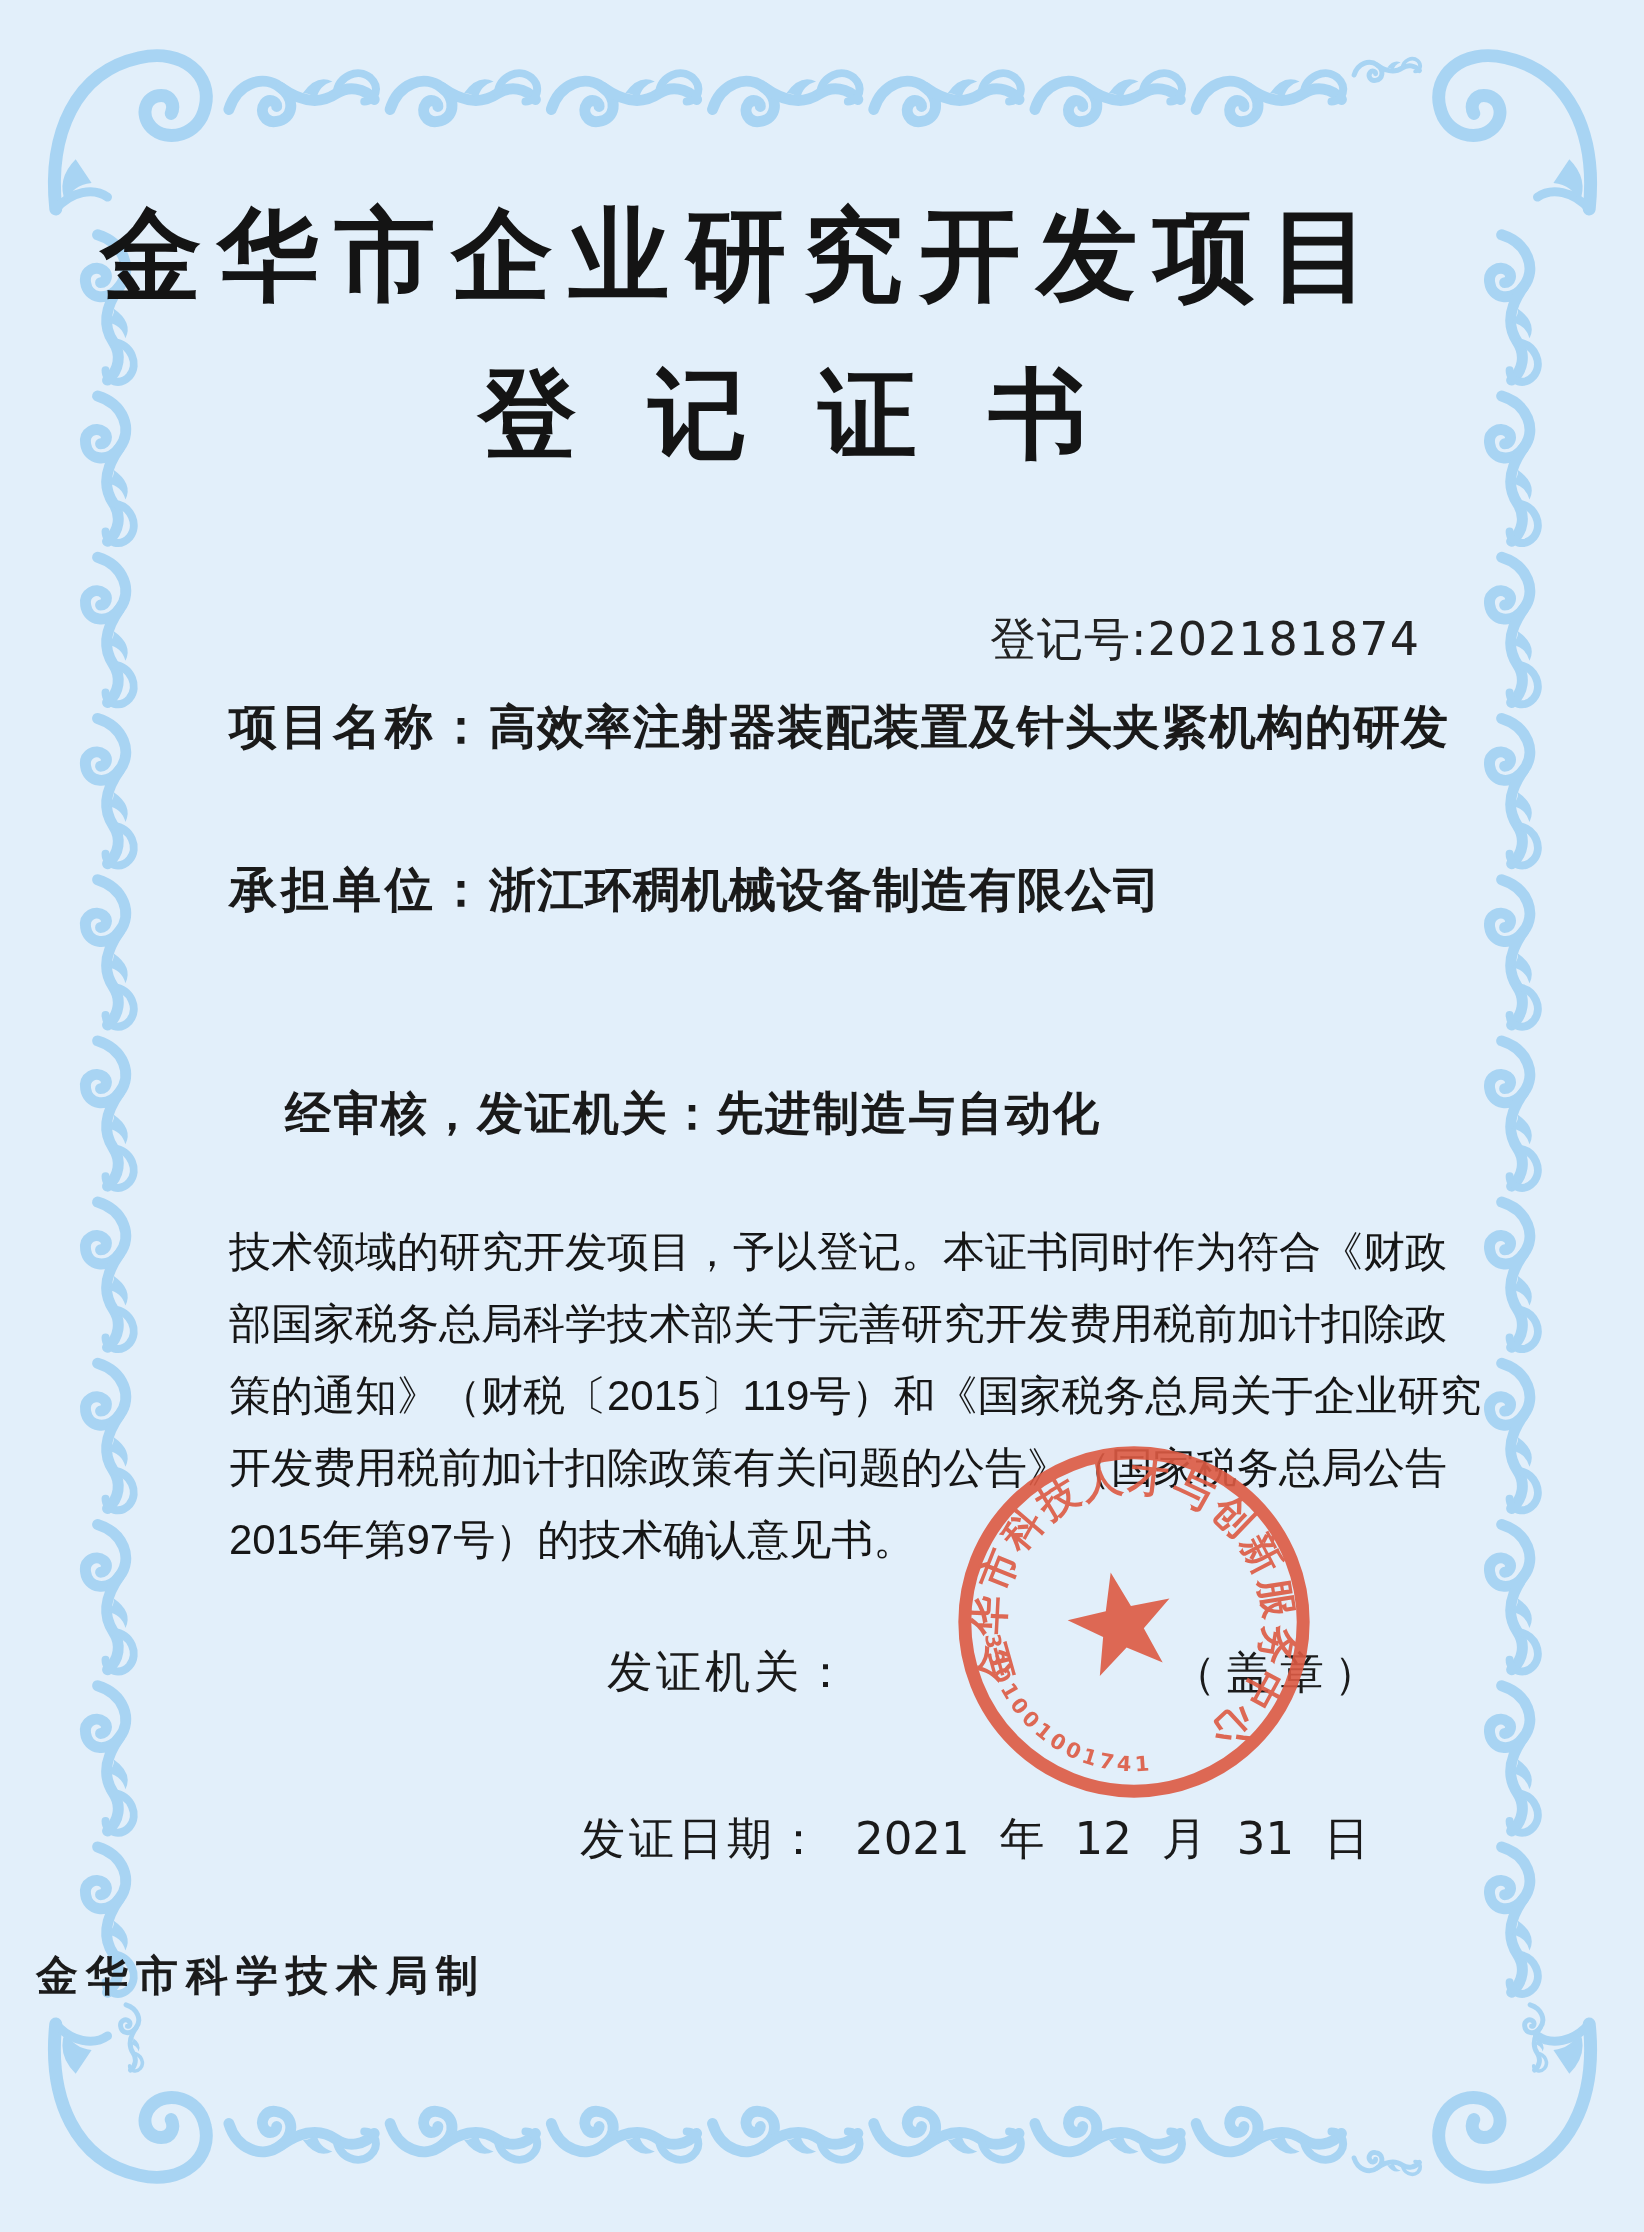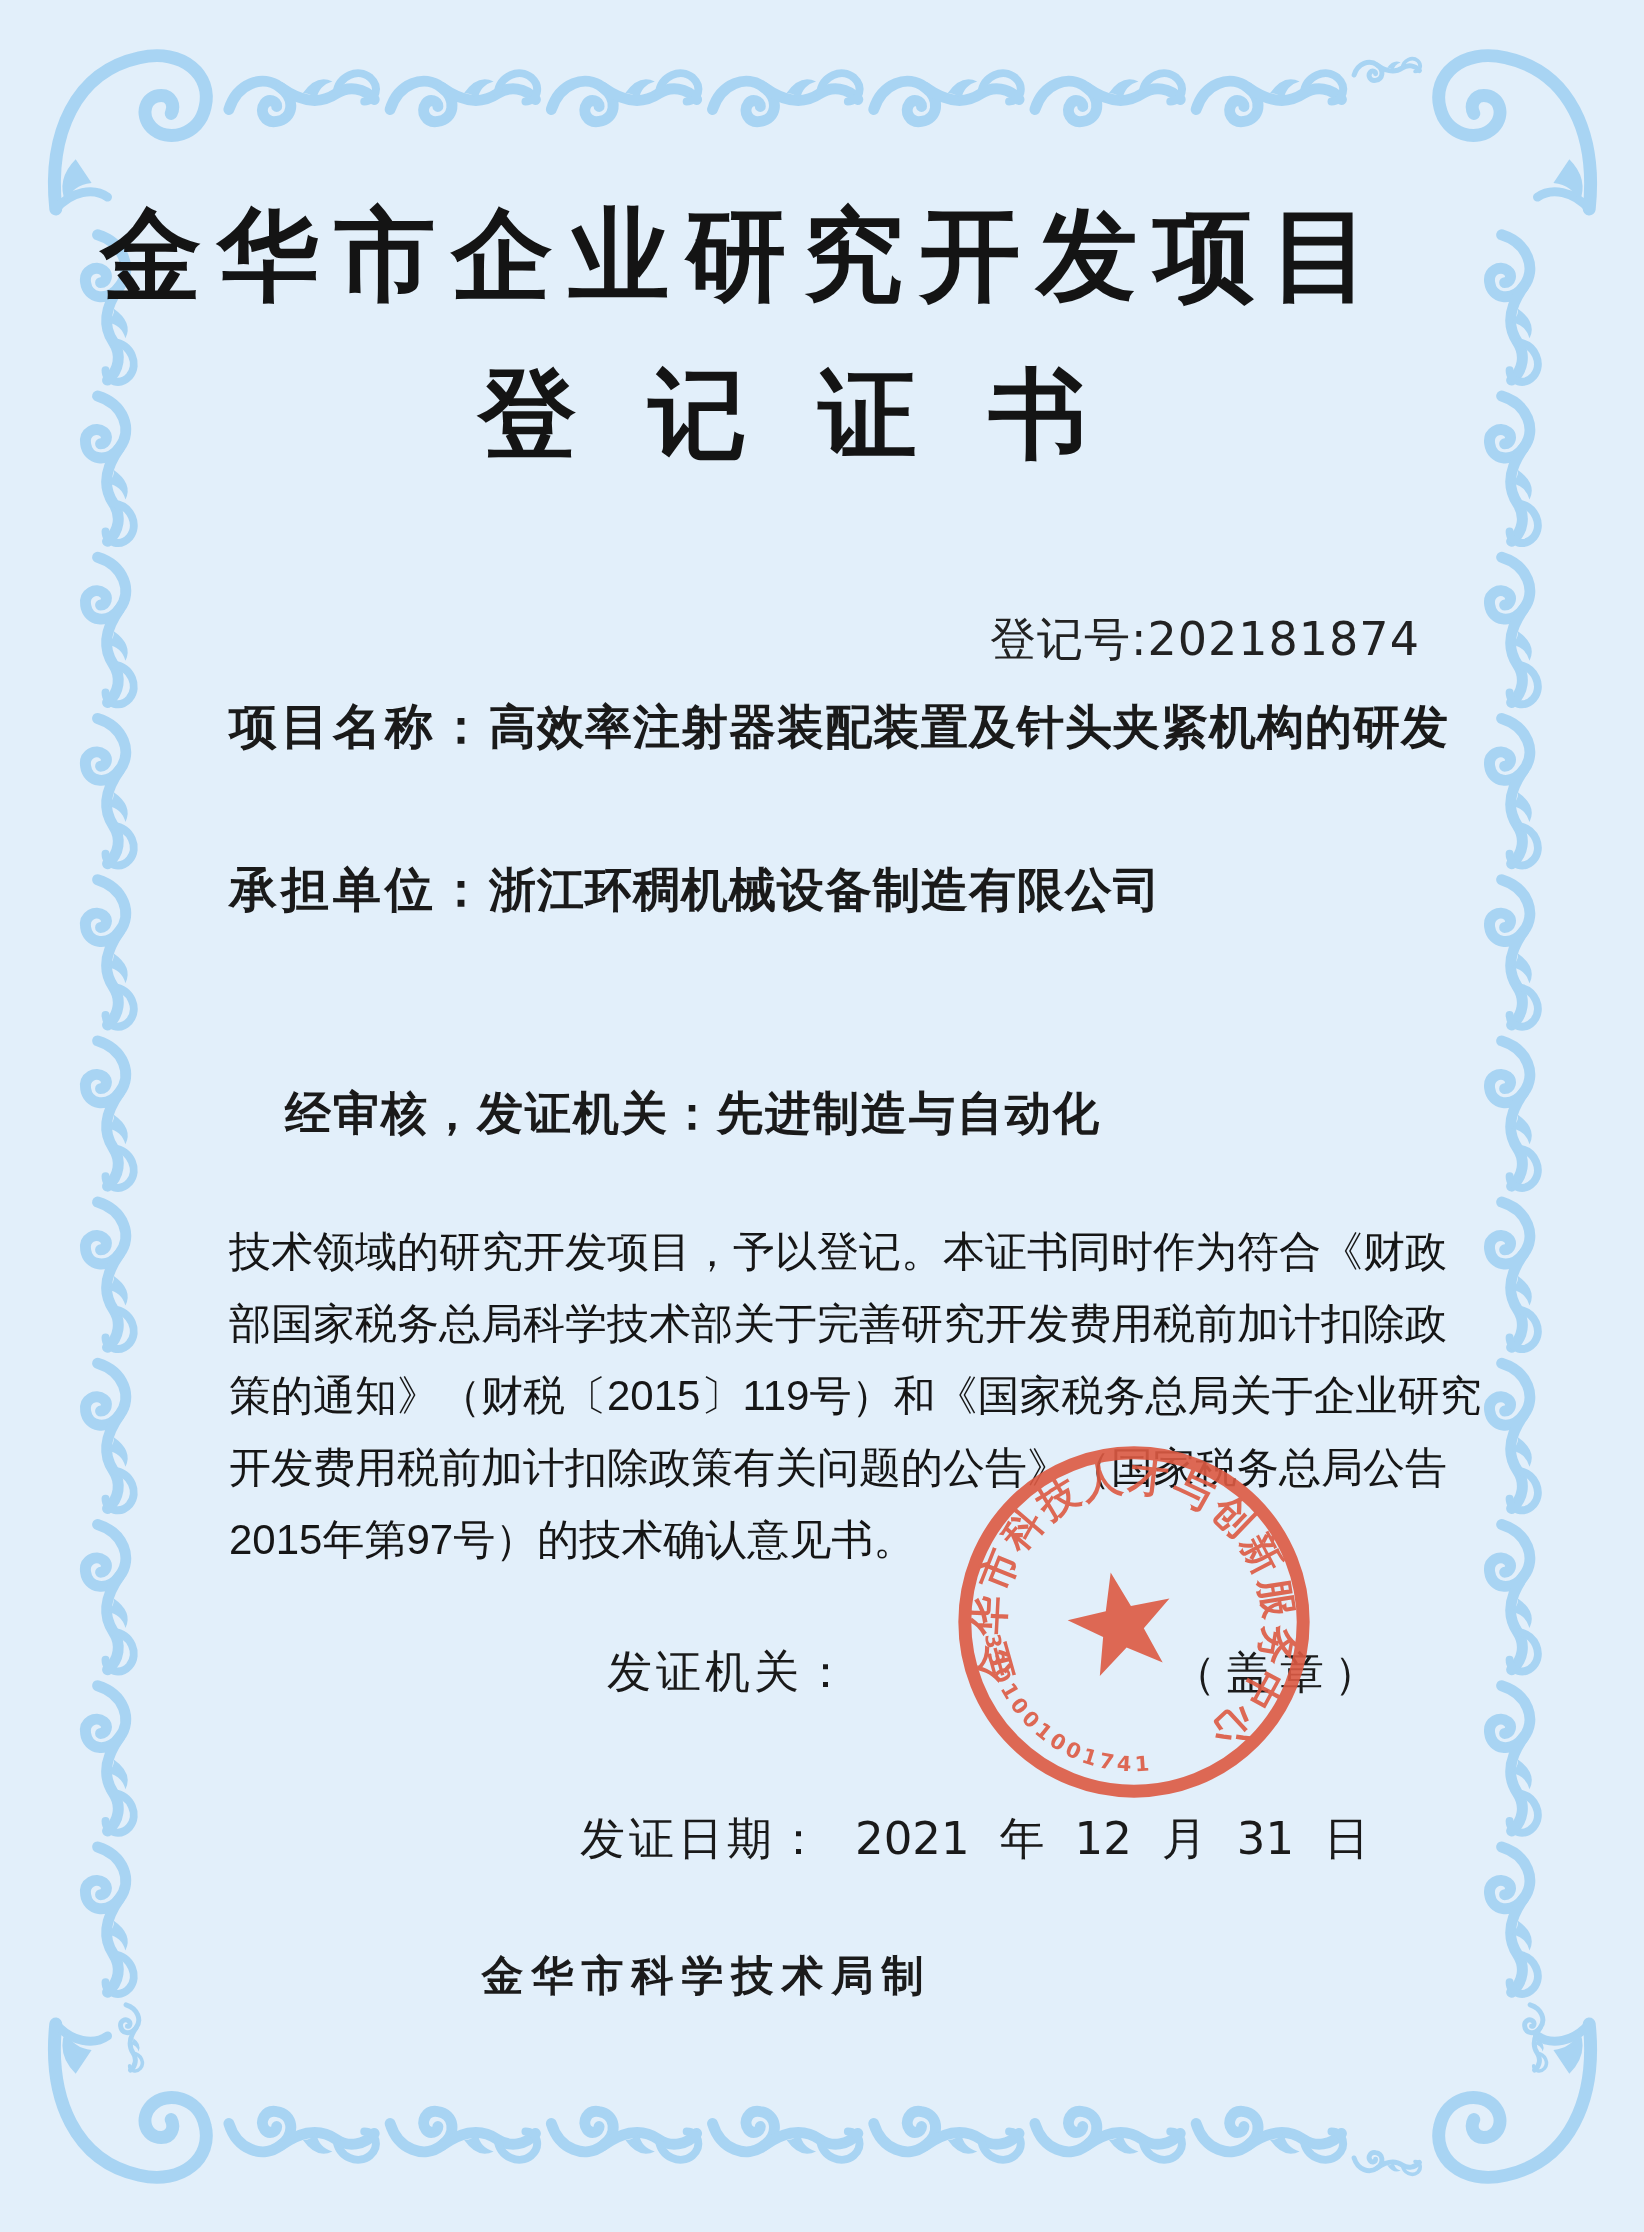--- a/index.html
+++ b/index.html
@@ -73,24 +73,25 @@
     font-size:44px;letter-spacing:10px;color:#1b1b1b;
   }
   .date-row{
     position:absolute;left:580px;top:1809px;white-space:nowrap;
     font-size:45px;font-weight:500;
     font-family:"DejaVu Sans","Liberation Sans",sans-serif;
   }
   .date-row .dlabel{letter-spacing:4px;text-align:center;}
   .date-row .dpart{display:inline-block;margin-left:30px;}
   .made-by{
-    position:absolute;left:0;top:1948px;width:1413px;text-align:center;
+    position:absolute;left:0;top:1948px;width:1413px;text-align:left;
     font-size:42px;font-weight:700;letter-spacing:8px;
     font-family:"DejaVu Sans","Liberation Sans",sans-serif;
     color:#1b1b1b;
+    padding-left:36px;
   }
   .seal-svg{left:925px;top:1413px;width:418px;height:418px;opacity:.9;}
   .seal-text{
     font-family:"DejaVu Sans","Liberation Sans",sans-serif;
     font-weight:700;
   }
 </style>
 </head>
 <body>
 

